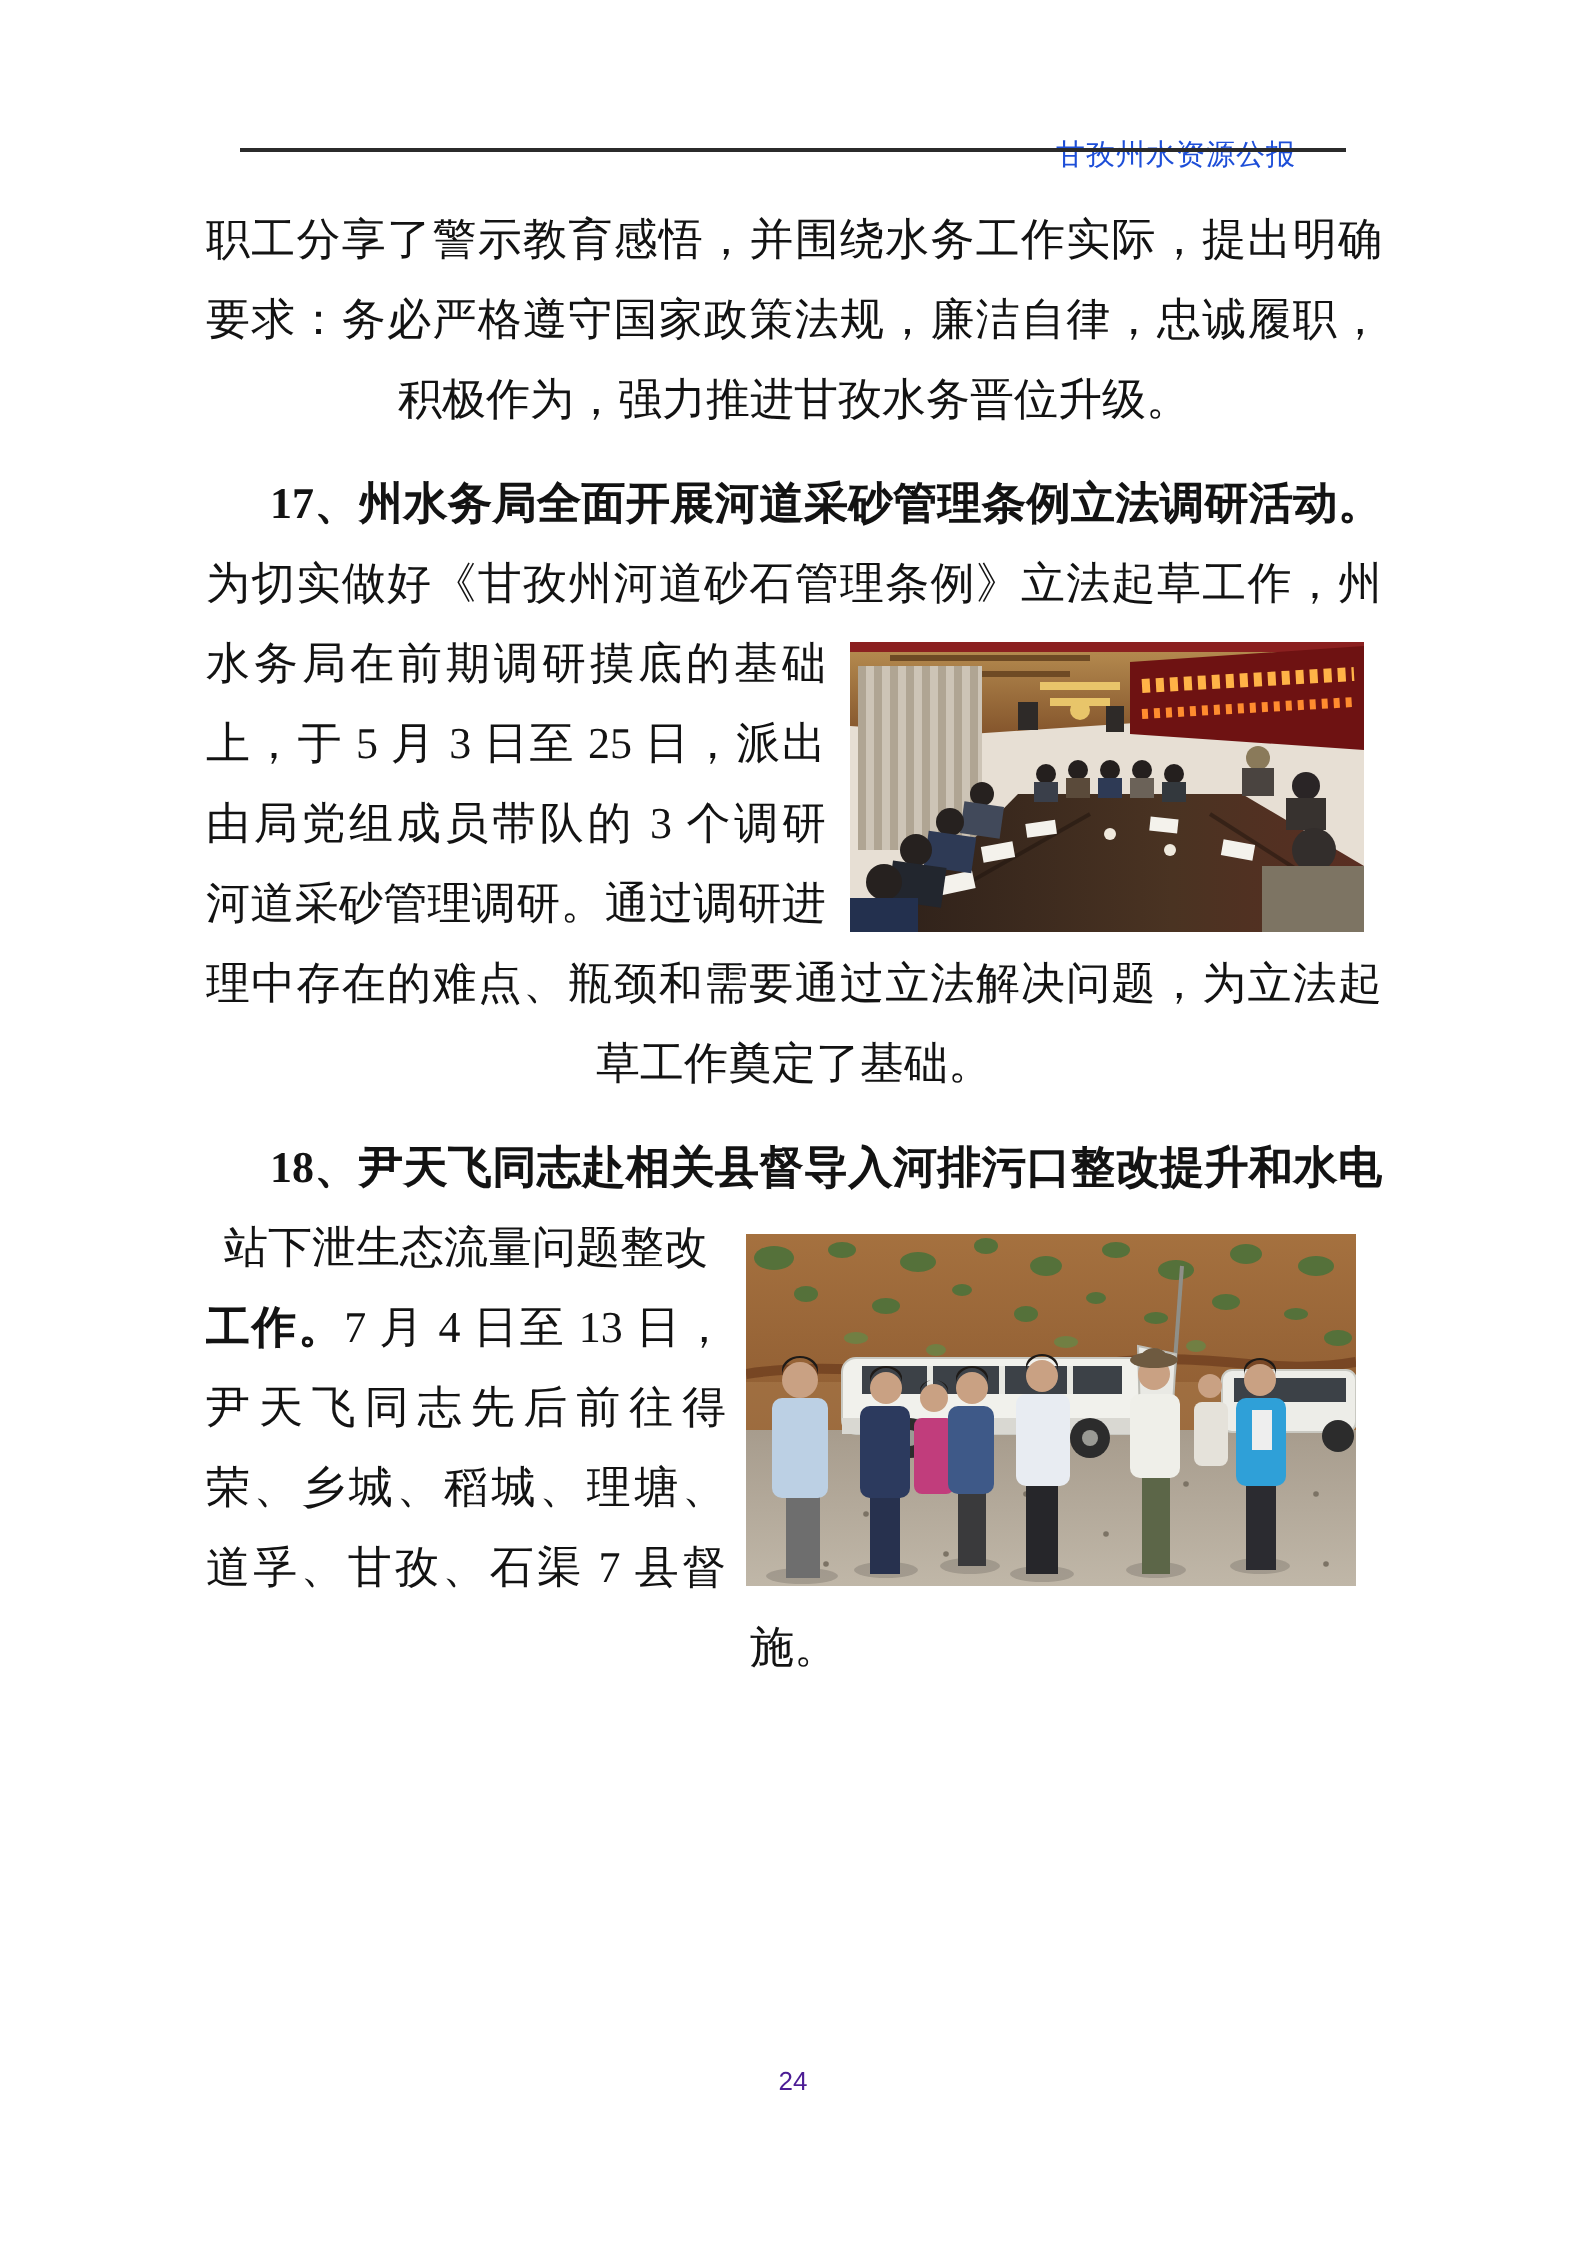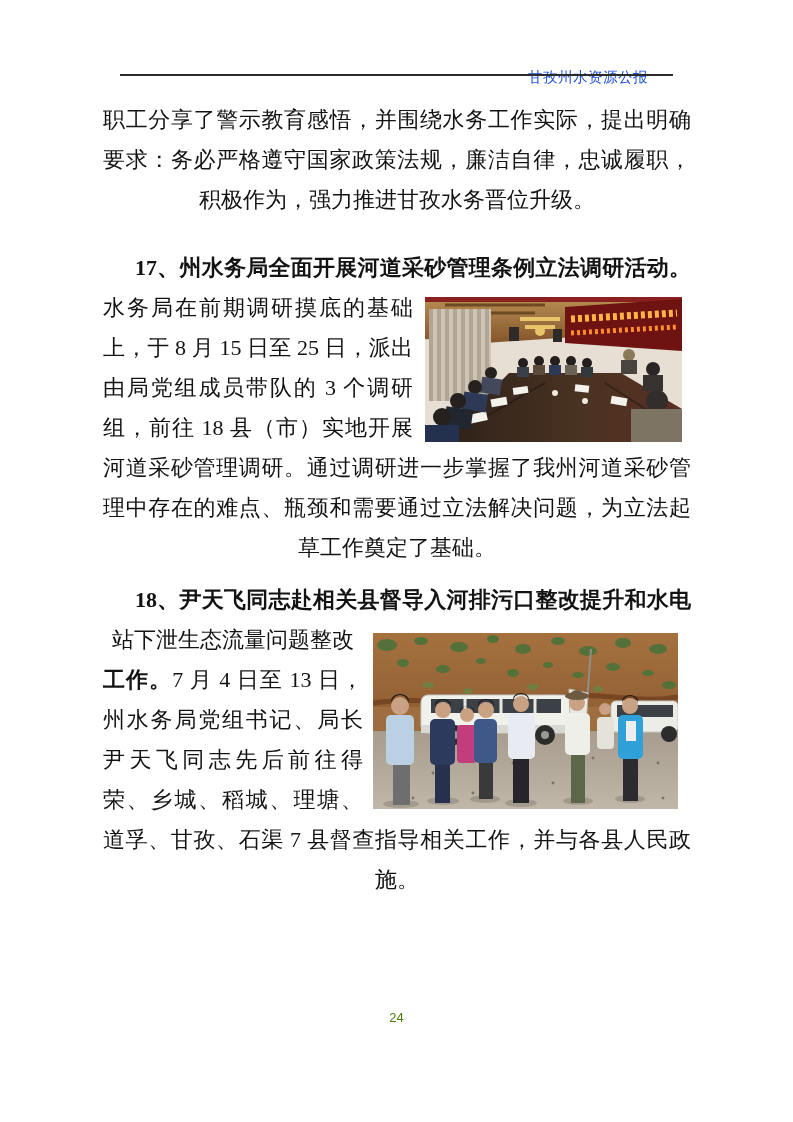--- a/index.html
+++ b/index.html
@@ -11,48 +11,49 @@
                 letter-spacing:.5px;color:#1d4ed8;}
   .header-rule{position:absolute;top:74px;left:120px;width:553px;height:0;
                border-top:2px solid #2b2b2b;}
 
   .content{position:absolute;left:103px;top:100px;width:588px;
            font-size:22px;line-height:40px;}
   .line{height:40px;overflow:hidden;text-align:justify;text-align-last:justify;}
   .line.no-just{text-align:center;text-align-last:auto;}
   .heading{font-weight:bold;text-indent:32px;}
   .heading-cont{font-weight:normal;}
-  .sp17{margin-top:28px;}
+  .sp17{margin-top:12px;}
   .sp18{margin-top:12px;}
   .bold{font-weight:bold;}
 
   .photo{position:relative;overflow:hidden;background:#cccccc;}
   .photo1{float:right;width:257px;height:145px;margin:9px 9px 6px 12px;}
   .photo2{float:right;width:305px;height:176px;margin:13px 13px 6px 10px;}
   .photo svg{display:block;}
 
-  .page-number{position:absolute;top:1010px;left:0;width:793px;text-align:center;
+  .page-number{position:absolute;top:1033px;left:0;width:793px;text-align:center;
                font-family:"Liberation Sans","DejaVu Sans",sans-serif;
-               font-size:13px;color:#4d7c0f;}
+               font-size:13px;color:#4c1d95;}
 </style>
 </head>
 <body>
 
 <div class="page">
 
   <div class="header-title">甘孜州水资源公报</div>
   <div class="header-rule"></div>
 
   <div class="content">
 
     <div class="line">职工分享了警示教育感悟，并围绕水务工作实际，提出明确</div>
     <div class="line">要求：务必严格遵守国家政策法规，廉洁自律，忠诚履职，</div>
     <div class="line no-just">积极作为，强力推进甘孜水务晋位升级。</div>
 
     <div class="line heading sp17">17、州水务局全面开展河道采砂管理条例立法调研活动。</div>
+    <div class="line">为切实做好《甘孜州河道砂石管理条例》立法起草工作，州</div>
 
     <div class="photo photo1">
       <svg viewBox="0 0 257 145" width="257" height="145">
         <defs>
           <linearGradient id="ceil" x1="0" y1="0" x2="0" y2="1">
             <stop offset="0" stop-color="#b98f52"></stop>
               <stop offset="1" stop-color="#84552c"></stop>
           </linearGradient>
           <pattern id="curtain" width="8" height="20" patternUnits="userSpaceOnUse">
             <rect width="4" height="20" fill="#d9d0c3"></rect>
@@ -121,23 +122,22 @@
         <circle cx="50" cy="90" r="7" fill="#26211f"></circle>
           <rect x="38" y="96" width="24" height="18" fill="#2e3a55" transform="rotate(8 50 105)"></rect>
         <circle cx="33" cy="104" r="8" fill="#26211f"></circle>
           <rect x="20" y="111" width="27" height="20" fill="#22262e" transform="rotate(8 33 121)"></rect>
         <circle cx="17" cy="120" r="9" fill="#26211f"></circle>
           <rect x="0" y="128" width="34" height="17" fill="#23304e"></rect>
       </svg>
     </div>
 
     <div class="line">水务局在前期调研摸底的基础</div>
-    <div class="line">上，于 8 月 15 日至 25 日，派出</div>
+    <div class="line">上，于 5 月 3 日至 25 日，派出</div>
     <div class="line">由局党组成员带队的 3 个调研</div>
-    <div class="line">组，前往 18 县（市）实地开展</div>
     <div class="line">河道采砂管理调研。通过调研进一步掌握了我州河道采砂管</div>
     <div class="line">理中存在的难点、瓶颈和需要通过立法解决问题，为立法起</div>
     <div class="line no-just">草工作奠定了基础。</div>
 
     <div class="line heading sp18">18、尹天飞同志赴相关县督导入河排污口整改提升和水电</div>
 
     <div class="photo photo2">
       <svg viewBox="0 0 305 176" width="305" height="176">
         <defs>
           <linearGradient id="hill" x1="0" y1="0" x2="0" y2="1">
@@ -270,21 +270,20 @@
           <circle cx="257" cy="73" r="8" fill="#c9a183"></circle>
           <path d="M249,71 a8 8 0 0 1 16,0 l0,-3 a8 6 0 0 0 -16,0 z" fill="#1e1a17"></path>
         </g>
       </svg>
     </div>
 
     <div class="line no-just heading-cont">站下泄生态流量问题整改</div>
     <div class="line">
       <span class="bold">工作。</span><span>7 月 4 日至 13 日，</span>
     </div>
-    <div class="line">州水务局党组书记、局长</div>
     <div class="line">尹天飞同志先后前往得</div>
     <div class="line">荣、乡城、稻城、理塘、</div>
     <div class="line">道孚、甘孜、石渠 7 县督查指导相关工作，并与各县人民政</div>
     <div class="line no-just">施。</div>
 
   </div>
 
   <div class="page-number">24</div>
 </div>
 

